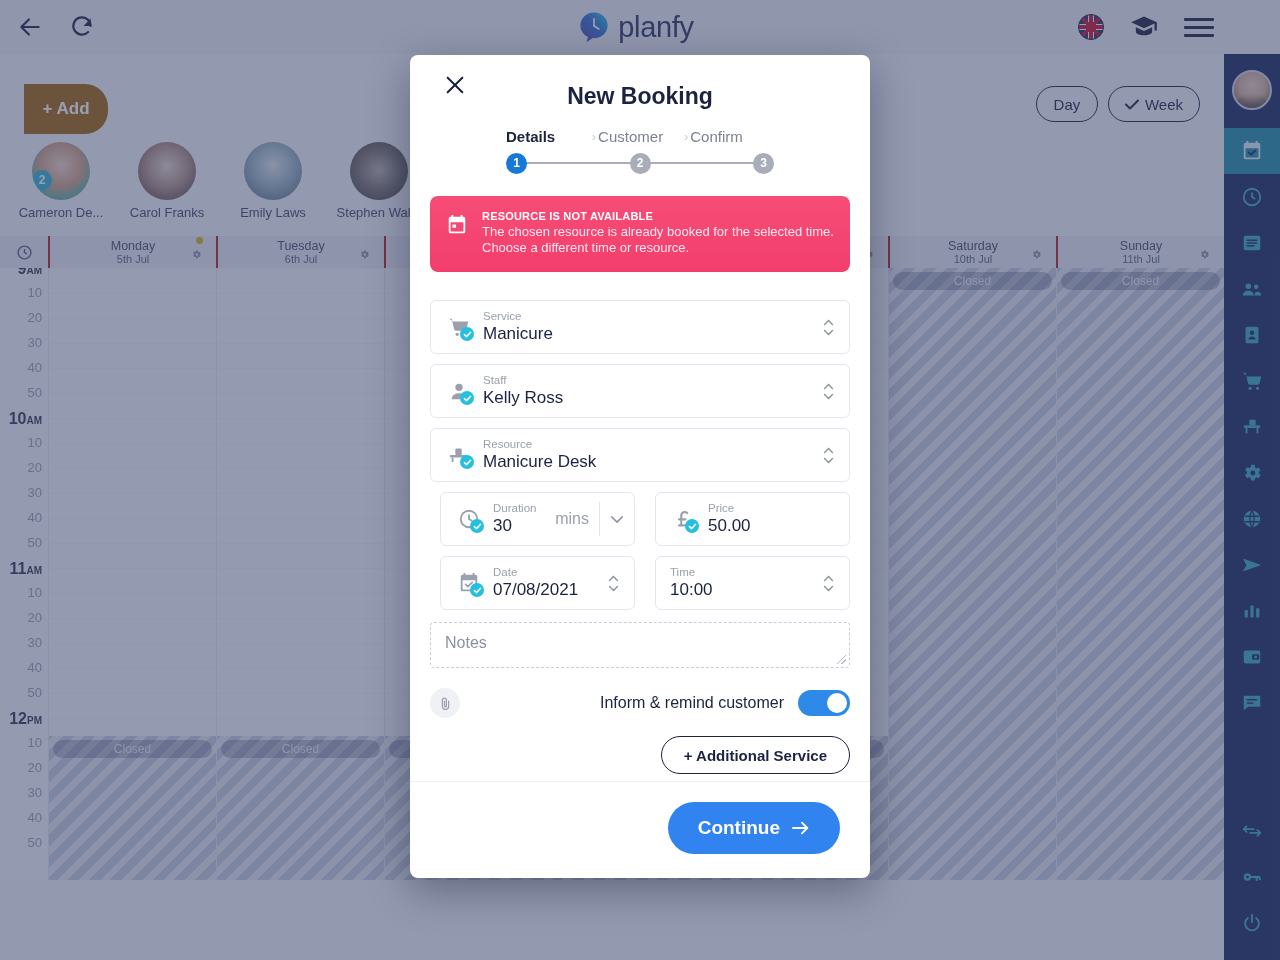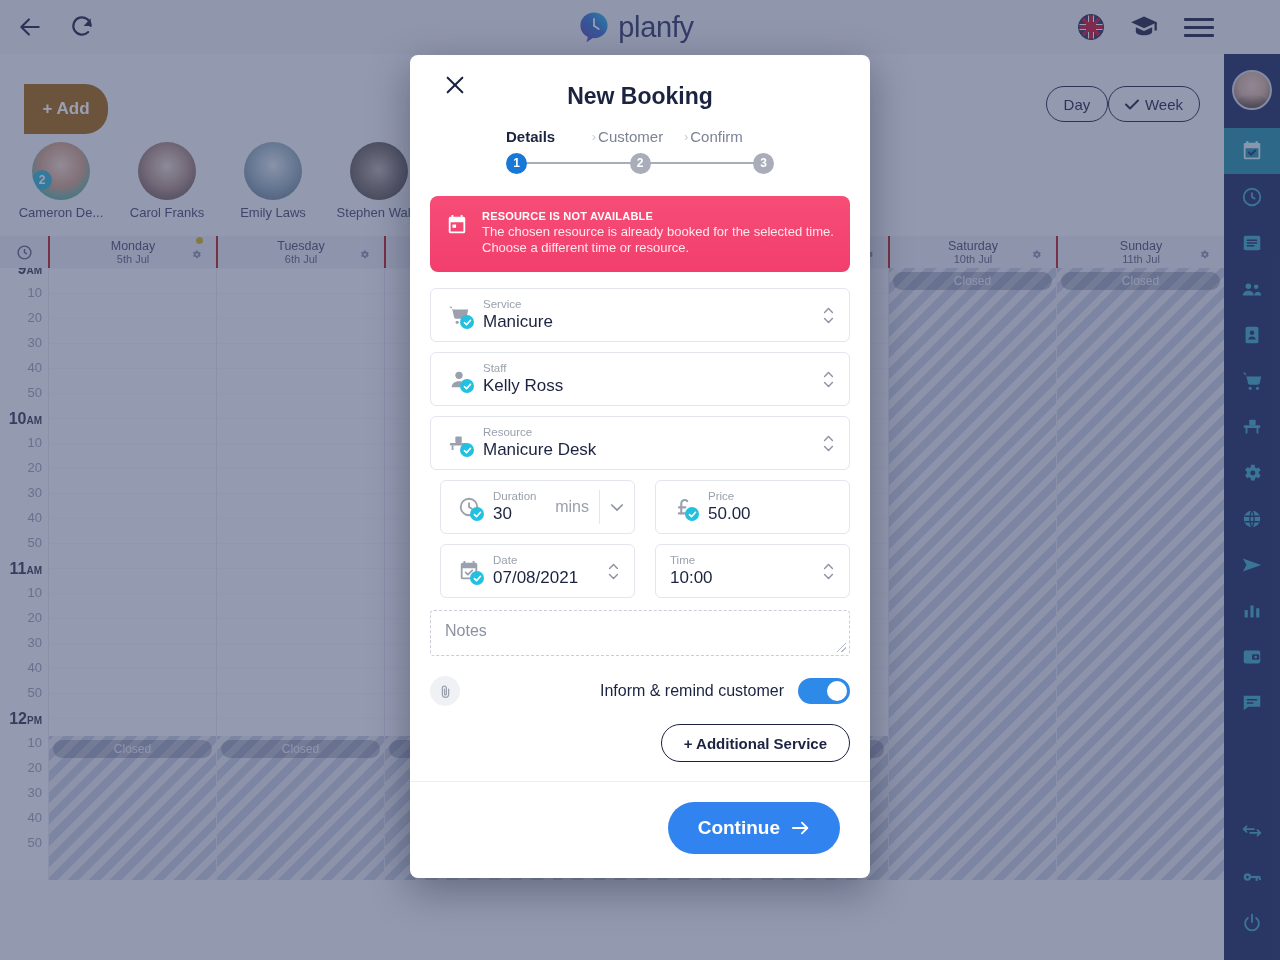--- a/index.html
+++ b/index.html
@@ -100,21 +100,21 @@
   
   .cal-toolbar { position: absolute; top: 54px; left: 0; right: 56px; height: 60px; }
   .add-btn {
     position: absolute; left: 0; top: 30px;
     width: 84px; height: 50px;
     background: #a16207; color: #fff;
     border-radius: 0 23px 23px 0;
     display: flex; align-items: center; justify-content: center; gap: 6px;
     font-size: 17px; font-weight: 700; margin-left: 24px;
   }
-  .viewtoggle { position: absolute; right: 24px; top: 32px; display: flex; gap: 0; }
+  .viewtoggle { position: absolute; right: 24px; top: 32px; display: flex; gap: 10px; }
   .vt-btn {
     min-width: 62px; height: 36px; padding: 0 16px;
     border: 1.6px solid #1b2340; border-radius: 18px;
     display: flex; align-items: center; justify-content: center; gap: 6px;
     font-size: 15px; color: #1b2340; background: transparent;
   }
 
   
   .staff-strip {
     position: absolute; top: 142px; left: 0; right: 56px; height: 92px;
@@ -256,21 +256,21 @@
     padding: 14px 16px 16px 16px;
     display: flex; gap: 14px; align-items: flex-start;
     color: #ffffff;
   }
   .alert-icon { flex: 0 0 auto; margin-top: 4px; }
   .alert-icon svg { width: 22px; height: 22px; }
   .alert-title { font-size: 11px; font-weight: 700; letter-spacing: 0.2px; }
   .alert-body { font-size: 13px; line-height: 16px; margin-top: 2px; color: #ffe7ee; }
 
   
-  .form { padding: 16px 20px 0 20px; flex: 1 1 auto; }
+  .form { padding: 28px 20px 0 20px; flex: 1 1 auto; }
   .field {
     position: relative; height: 54px;
     border: 1px solid #e3e6ee; border-radius: 6px;
     background: #fff; margin-bottom: 10px;
     display: flex; align-items: center; padding: 0 10px 0 14px;
   }
   .f-icon {
     width: 28px; height: 28px; margin-right: 10px; position: relative;
     color: #9aa0ad; flex: 0 0 auto;
     display: flex; align-items: center; justify-content: center;

